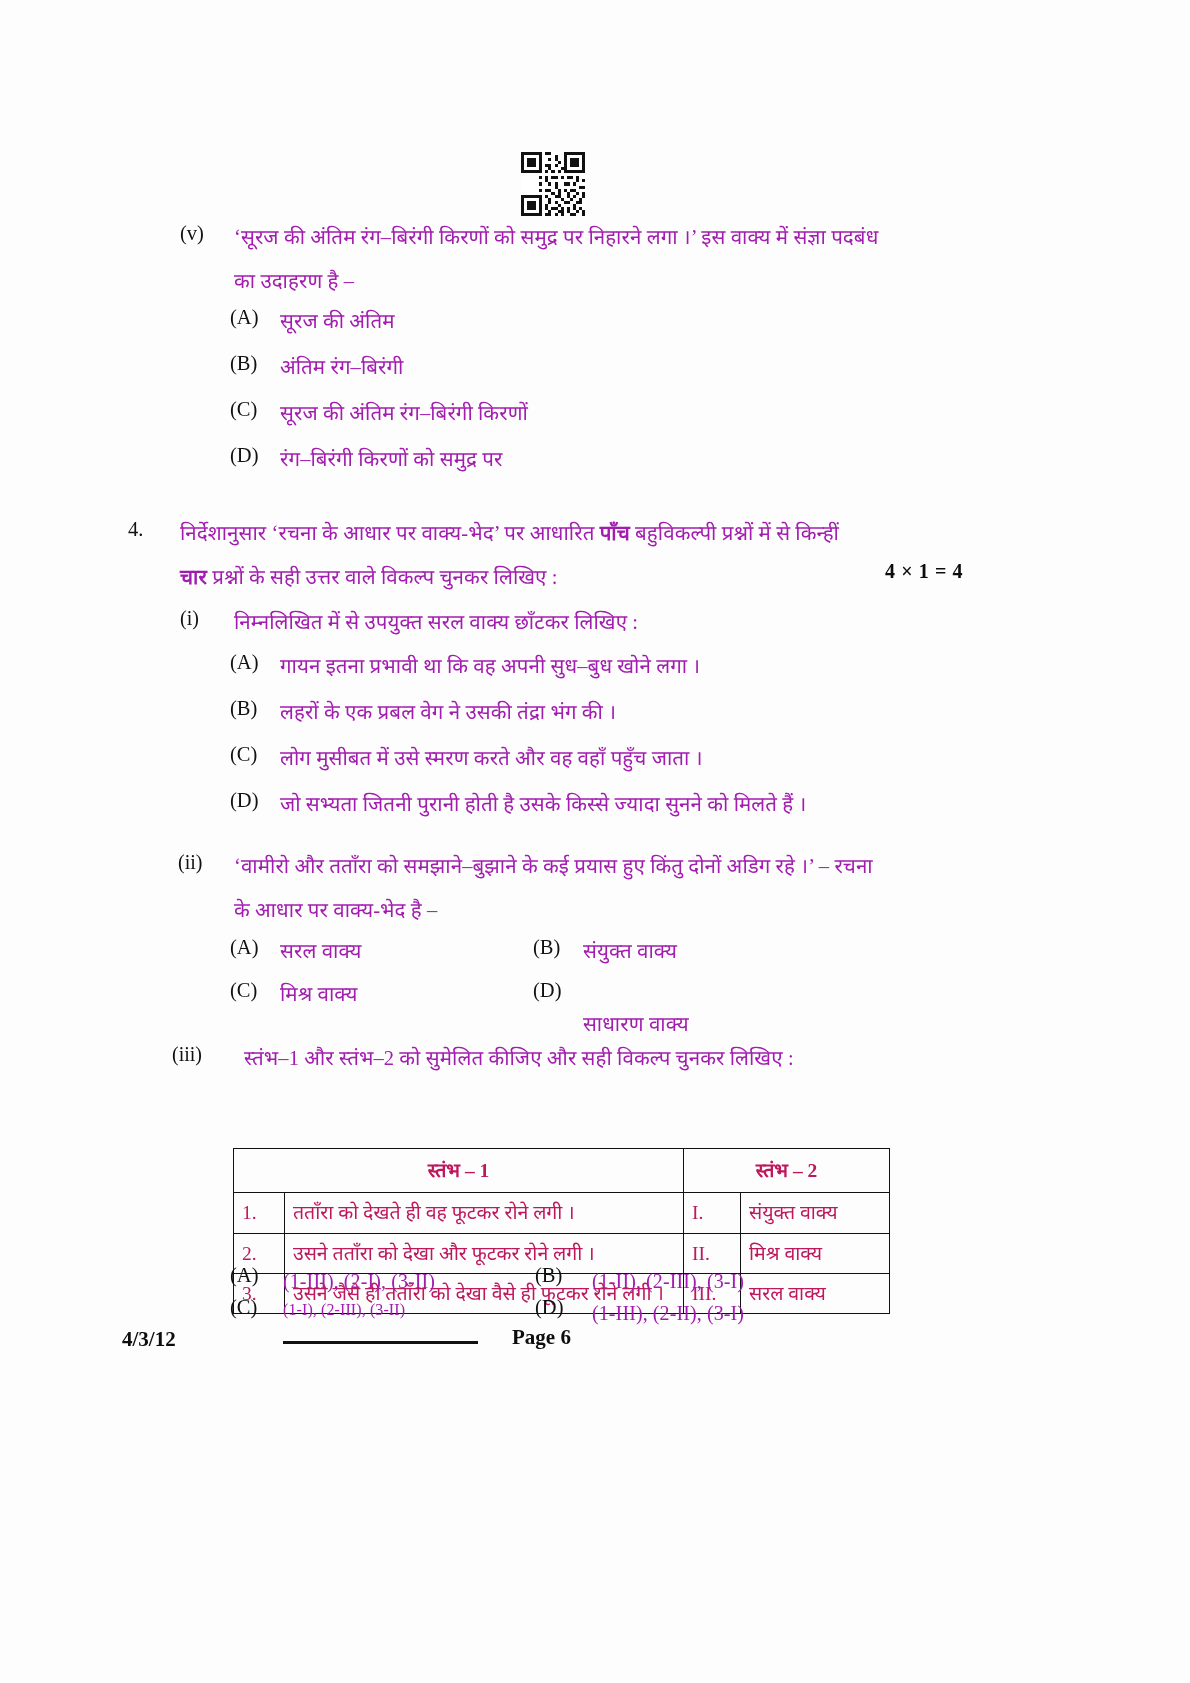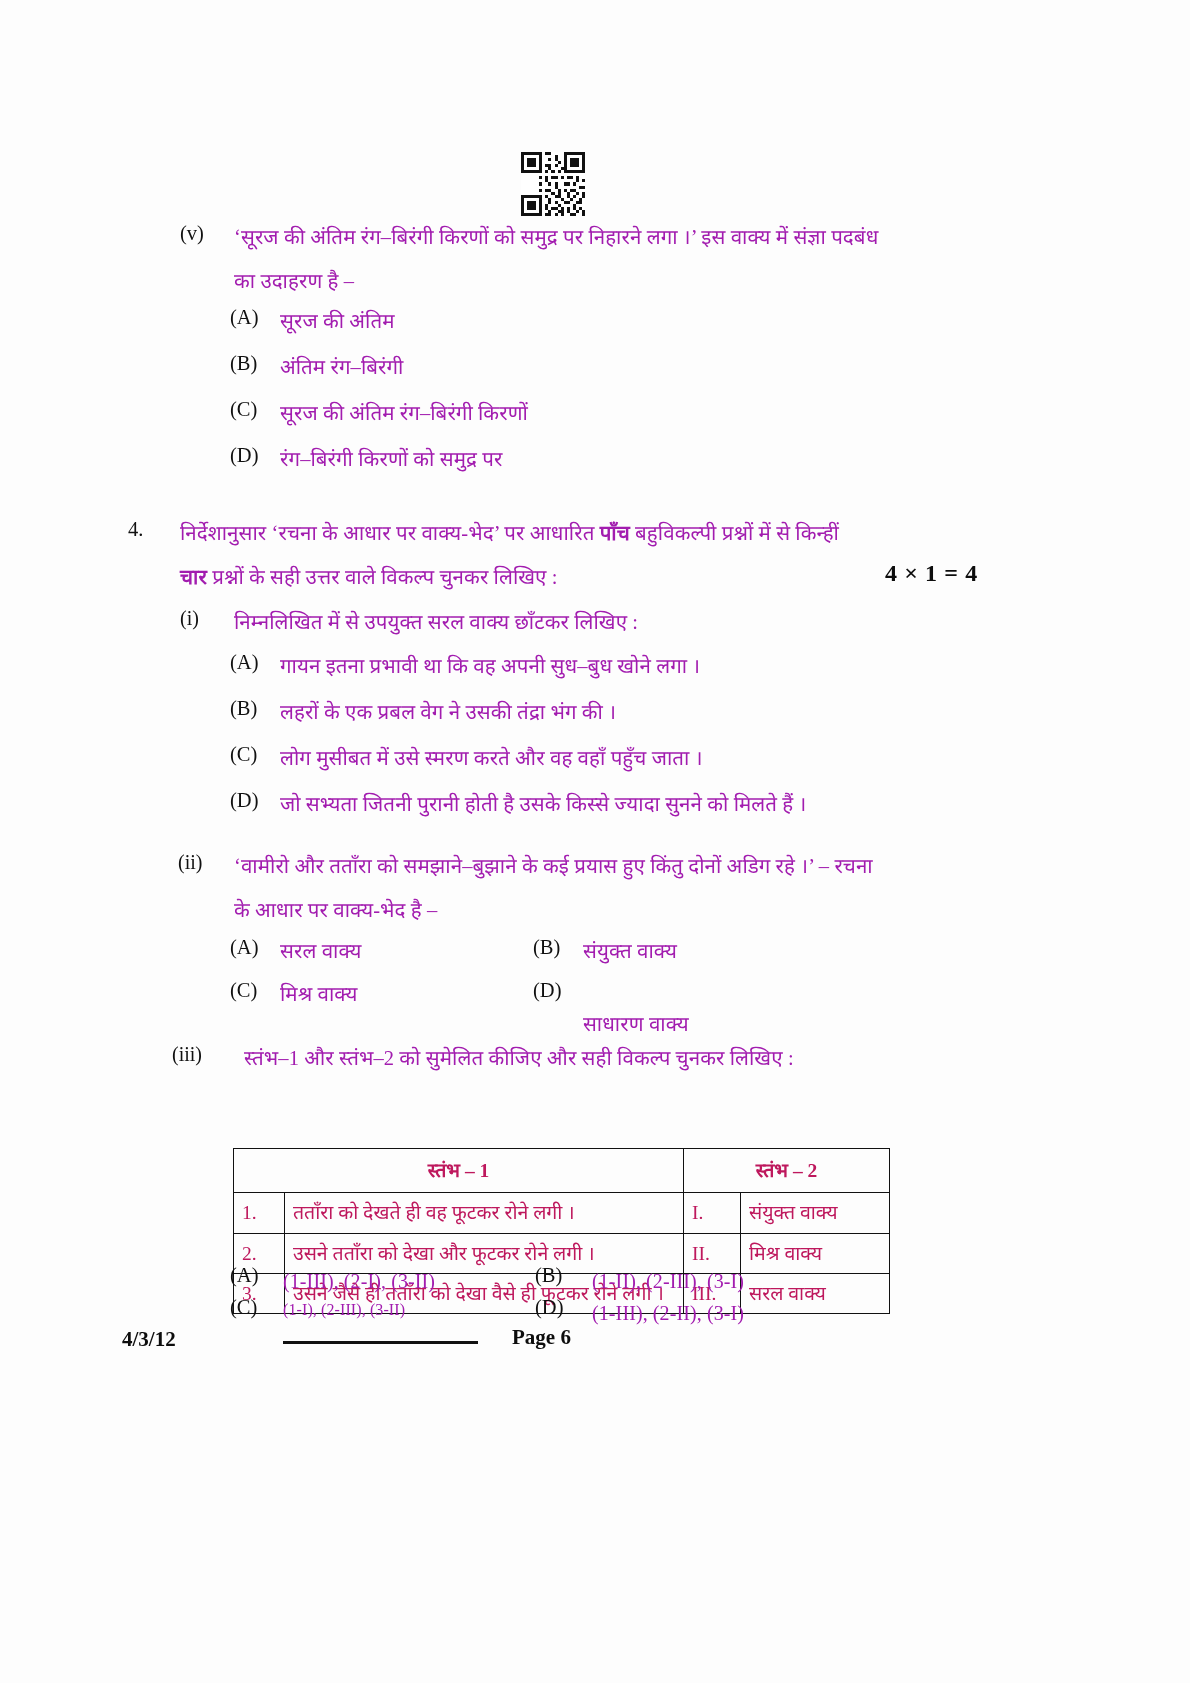--- a/index.html
+++ b/index.html
@@ -99,21 +99,21 @@
   .footer-page {
     position: absolute;
     left: 512px;
     top: 1325px;
     font-size: 21px;
     font-weight: 700;
     font-family: "Liberation Serif", "DejaVu Serif", serif;
   }
   .marks {
     position: absolute;
-    font-size: 24px;
+    font-size: 20px;
     font-weight: 700;
     font-family: "Liberation Serif", "DejaVu Serif", serif;
     letter-spacing: .6px;
   }
 </style>
 </head>
 <body>
 
 <div class="page">
 

